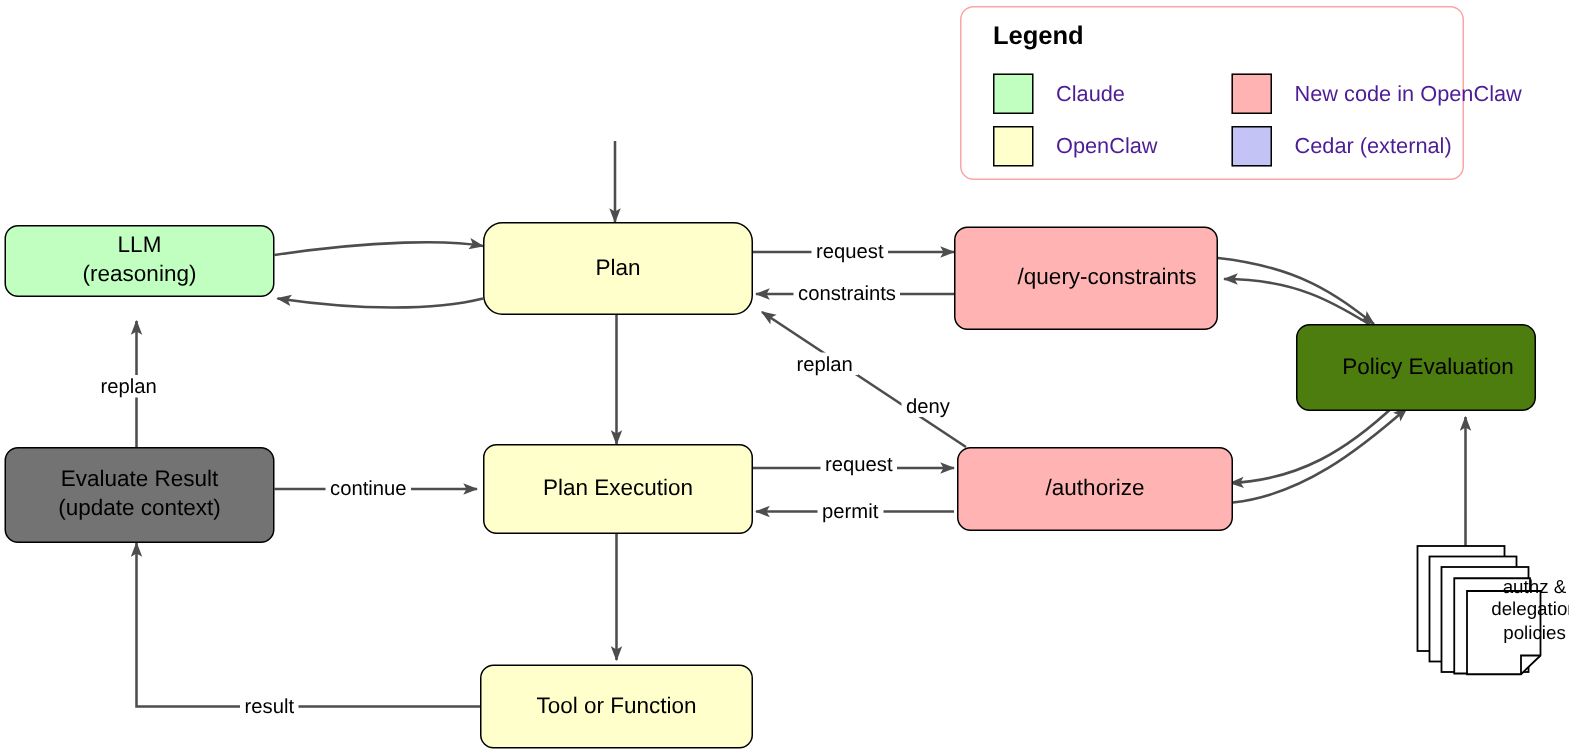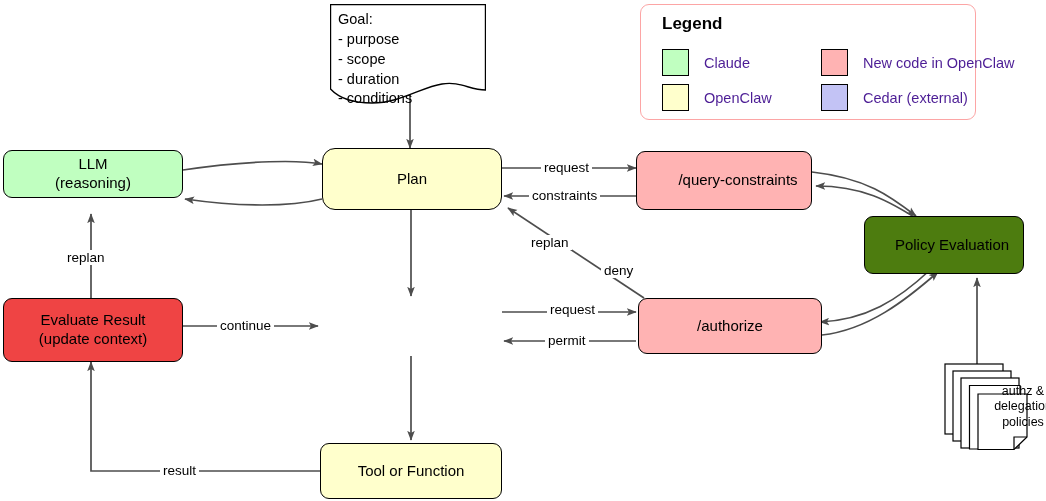--- a/index.html
+++ b/index.html
@@ -167,31 +167,20 @@
 
       <path d="M977,368 L977,278" marker-end="url(#ah)"></path>
 
       <path d="M411,356 L411,440" marker-end="url(#ah)"></path>
 
       <path d="M320,471 L91,471 L91,362" marker-end="url(#ah)"></path>
 
     </g>
   </svg>
 
-  <div id="goal-note">
-    <svg width="156" height="104" viewBox="0 0 156 104">
-      <path d="M0.5,0.5 L155.5,0.5 L155.5,86 C140,86 130,77 112,80
-               C92,83 70,99 42,99 C22,99 8,93 0.5,85 Z" fill="#ffffff" stroke="#000000" stroke-width="1.4"></path>
-    </svg>
-    <div class="goal-text">Goal:
-- purpose
-- scope
-- duration
-- conditions</div>
-  </div>
 
   <div id="legend">
     <div class="title">Legend</div>
 
     <div class="legend-item" style="left:21px; top:44px;">
       <span class="legend-swatch" style="background:#c0ffc0;"></span>
       <span class="legend-label">Claude</span>
     </div>
 
     <div class="legend-item" style="left:21px; top:79px;">
@@ -212,29 +201,32 @@
 
   <div class="node" style="left:3px; top:150px; width:180px; height:48px; background:#c0ffc0;">
     <span class="lines">LLM
 (reasoning)</span>
   </div>
 
   <div class="node" style="left:322px; top:148px; width:180px; height:62px; background:#ffffcc;border-radius:13px;">
     <span class="lines">Plan</span>
   </div>
 
-  <div class="node" style="left:636px; top:151px; width:176px; height:59px; background:#ffb3b3;padding-left:28px;">
+  <div class="node" style="left:636px; top:151px; width:176px; height:69px; background:#ffb3b3;padding-left:28px;">
     <span class="lines">/query-constraints</span>
   </div>
 
-  <div class="node" style="left:3px; top:298px; width:180px; height:64px; background:#ef4444;">
+  <div class="node" style="left:3px; top:298px; width:180px; height:64px; background:#737373;">
     <span class="lines">Evaluate Result
 (update context)</span>
   </div>
 
+  <div class="node" style="left:322px; top:296px; width:180px; height:60px; background:#ffffcc;">
+    <span class="lines">Plan Execution</span>
+  </div>
 
   <div class="node" style="left:638px; top:298px; width:184px; height:56px; background:#ffb3b3;">
     <span class="lines">/authorize</span>
   </div>
 
   <div class="node" style="left:864px; top:216px; width:160px; height:58px; background:#4d7c0f;padding-left:16px;">
     <span class="lines">Policy Evaluation</span>
   </div>
 
   <div class="node" style="left:320px; top:443px; width:182px; height:56px; background:#ffffcc;">

